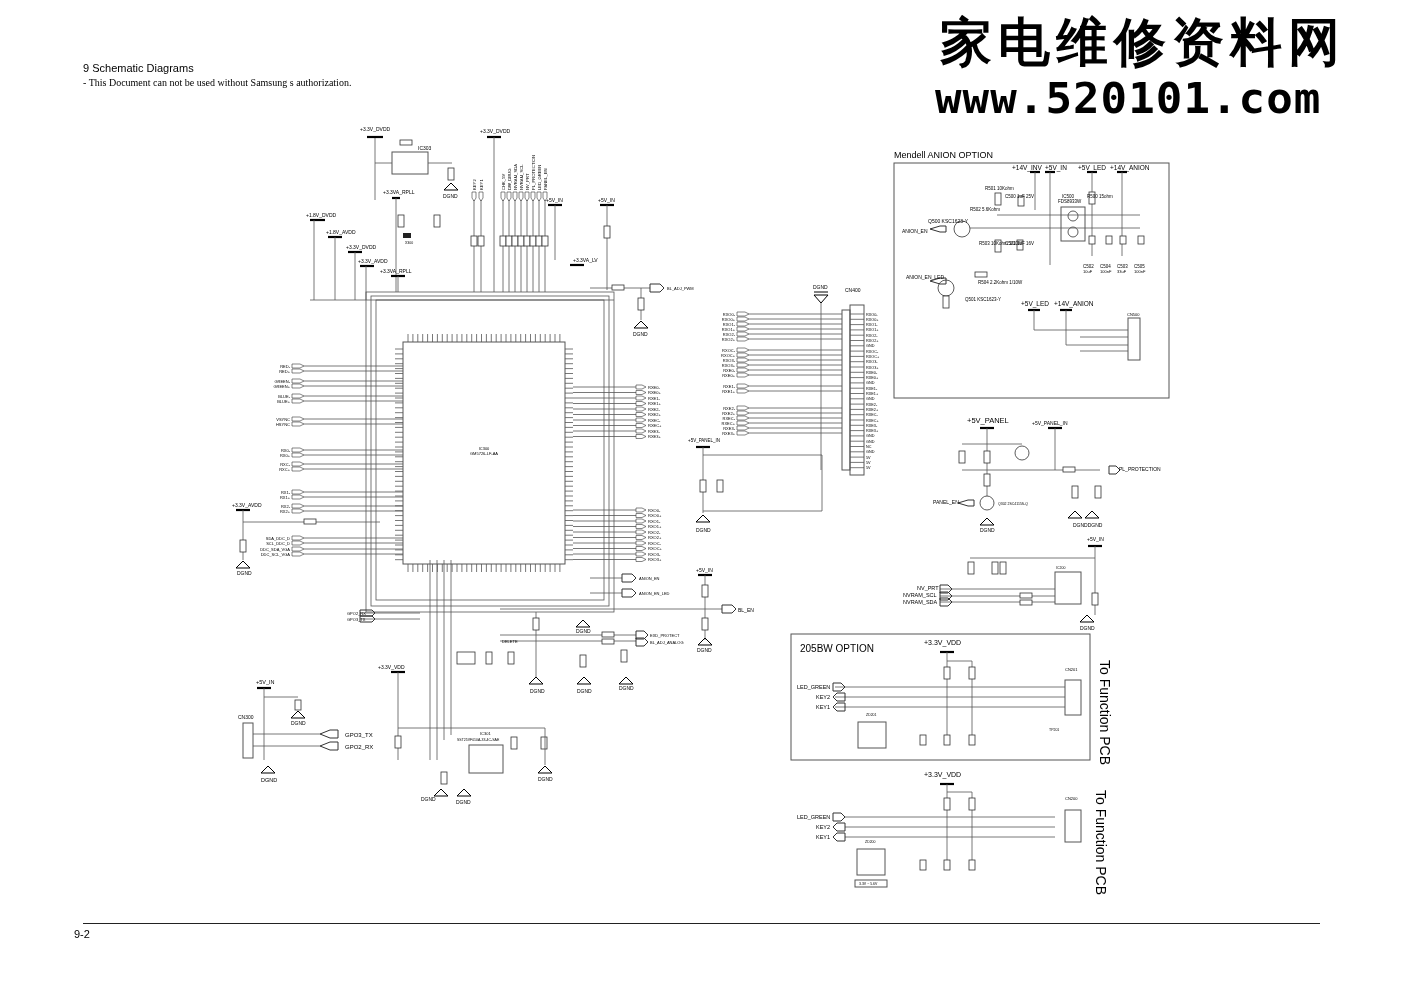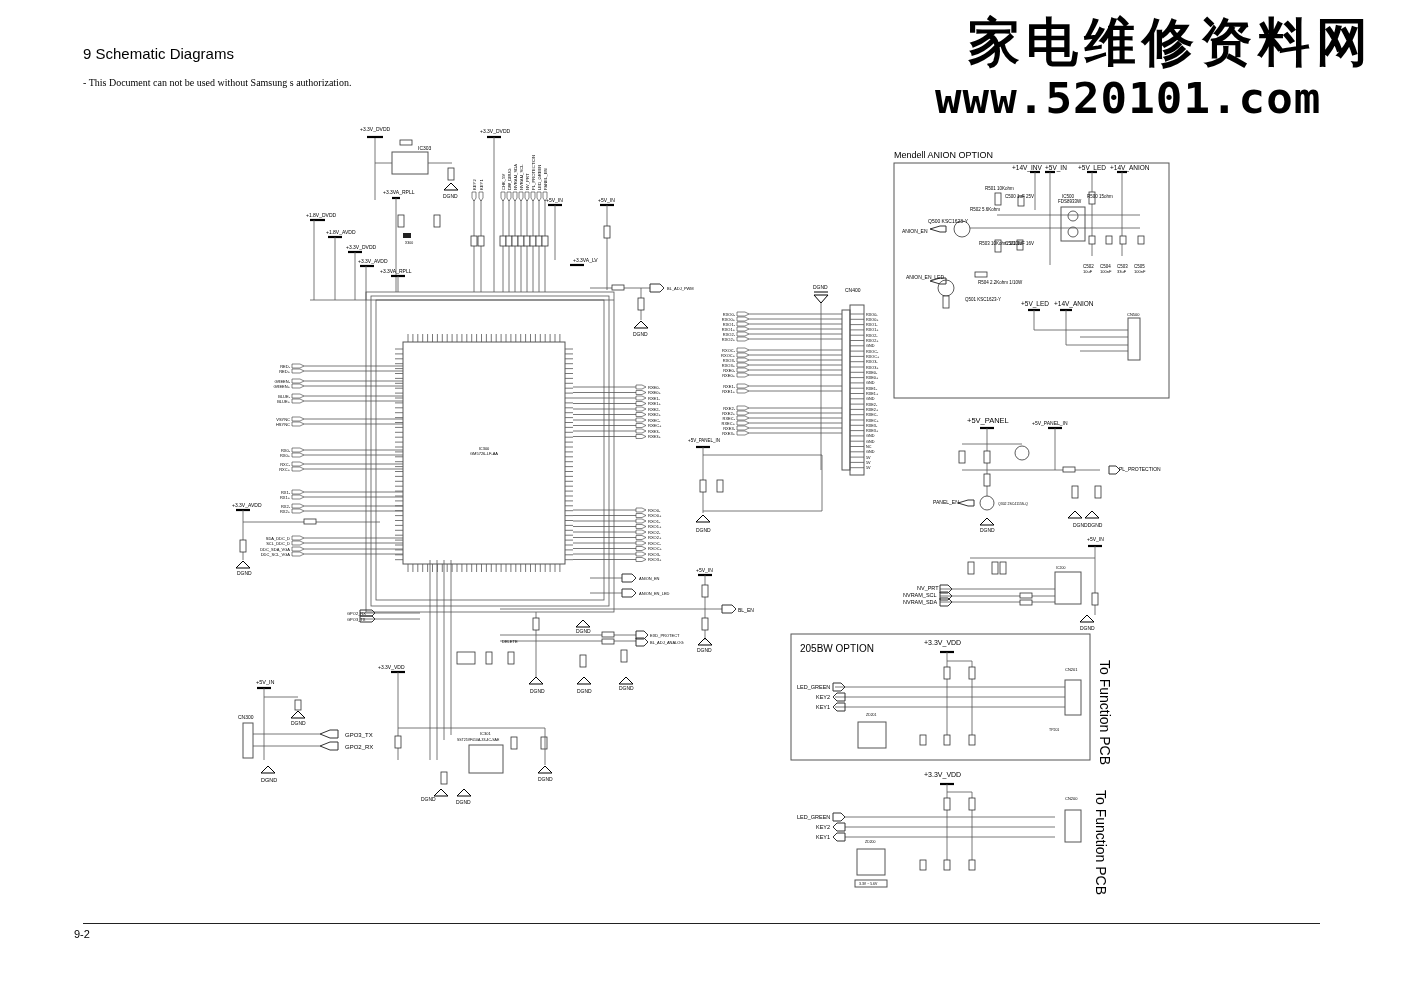--- a/index.html
+++ b/index.html
@@ -1,20 +1,20 @@
 <!DOCTYPE html>
 <html><head>
 <meta charset="utf-8">
 <style>
   html,body{margin:0;padding:0;background:#fff;}
   body{width:1404px;height:993px;position:relative;overflow:hidden;font-family:"Liberation Sans",sans-serif;color:#000;}
   .abs{position:absolute;}
-  .hdr-title{left:83px;top:45px;font-size:15px;}
+  .hdr-title{left:83px;top:62px;font-size:11px;}
   .hdr-note{left:83px;top:77px;font-size:10px;font-family:"Liberation Serif",serif;text-align:right;}
-  .wm-cn{left:940px;top:8px;font-size:52px;font-family:"DejaVu Serif",serif;font-weight:bold;letter-spacing:6px;margin-left:28px;}
+  .wm-cn{left:940px;top:8px;font-size:52px;font-family:"DejaVu Serif",serif;font-weight:bold;letter-spacing:6px;}
   .wm-url{left:935px;top:74px;font-size:42px;font-family:"DejaVu Sans Mono",monospace;font-weight:bold;letter-spacing:1px;transform:scaleX(1.05);transform-origin:left;}
   .footer-line{left:83px;top:923px;width:1237px;height:1px;background:#222;}
   .footer-page{left:74px;top:928px;font-size:11px;}
   svg#sch{position:absolute;left:0;top:0;}
   svg text{font-family:"Liberation Sans",sans-serif;fill:#000;}
   .w{stroke:#555;stroke-width:0.8;fill:none;}
   .wb{stroke:#000;stroke-width:1;fill:none;}
   .box{stroke:#555;stroke-width:1;fill:none;}
   .rail{stroke:#000;stroke-width:2.2;}
   .comp{stroke:#333;stroke-width:0.8;fill:#fff;}

